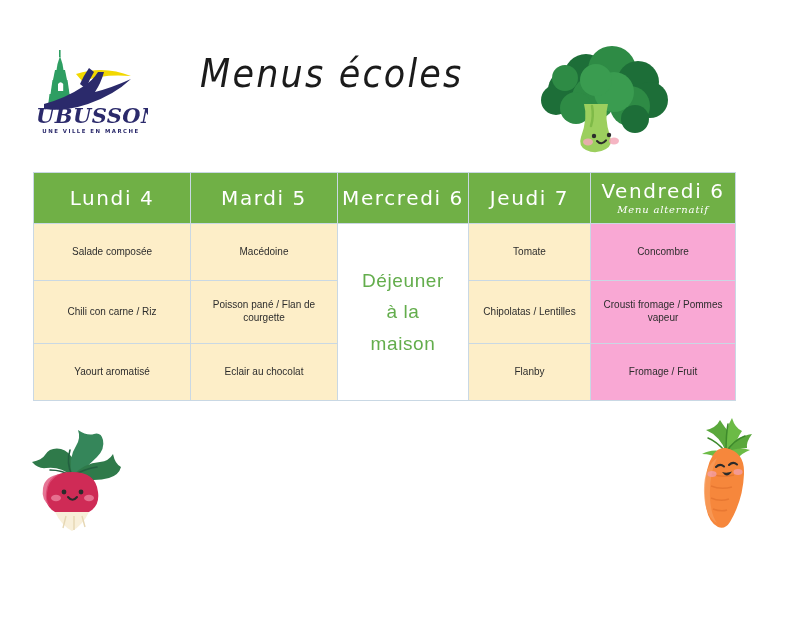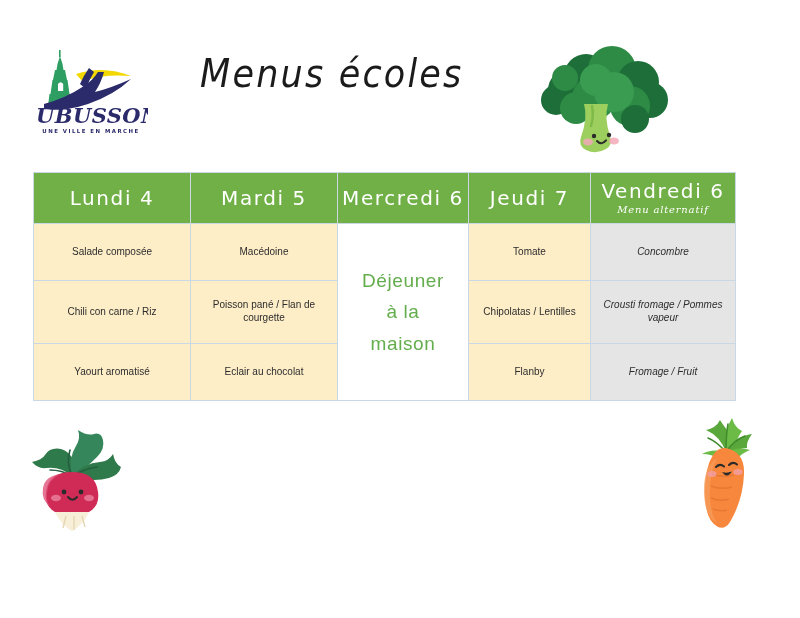--- a/index.html
+++ b/index.html
@@ -129,21 +129,21 @@
   tbody td {
     height: 56px;
     font-size: 10px;
     color: #2d2d2d;
     line-height: 1.28;
     padding: 4px 8px;
   }
   tbody tr.row-main td { height: 62px; }
 
   td.cell-cream { background: #fdeec8; }
-  td.cell-green { background: #e5e5e5; font-style: italic; }
+  td.cell-green { background: #f9a8d4; }
   td.cell-home {
     background: #ffffff;
     color: #63ad4c;
     font-family: Liberation Sans, sans-serif;
     font-size: 19px;
     letter-spacing: 0.6px;
     line-height: 1.65;
     border-color: #d7e3ec;
   }
 

